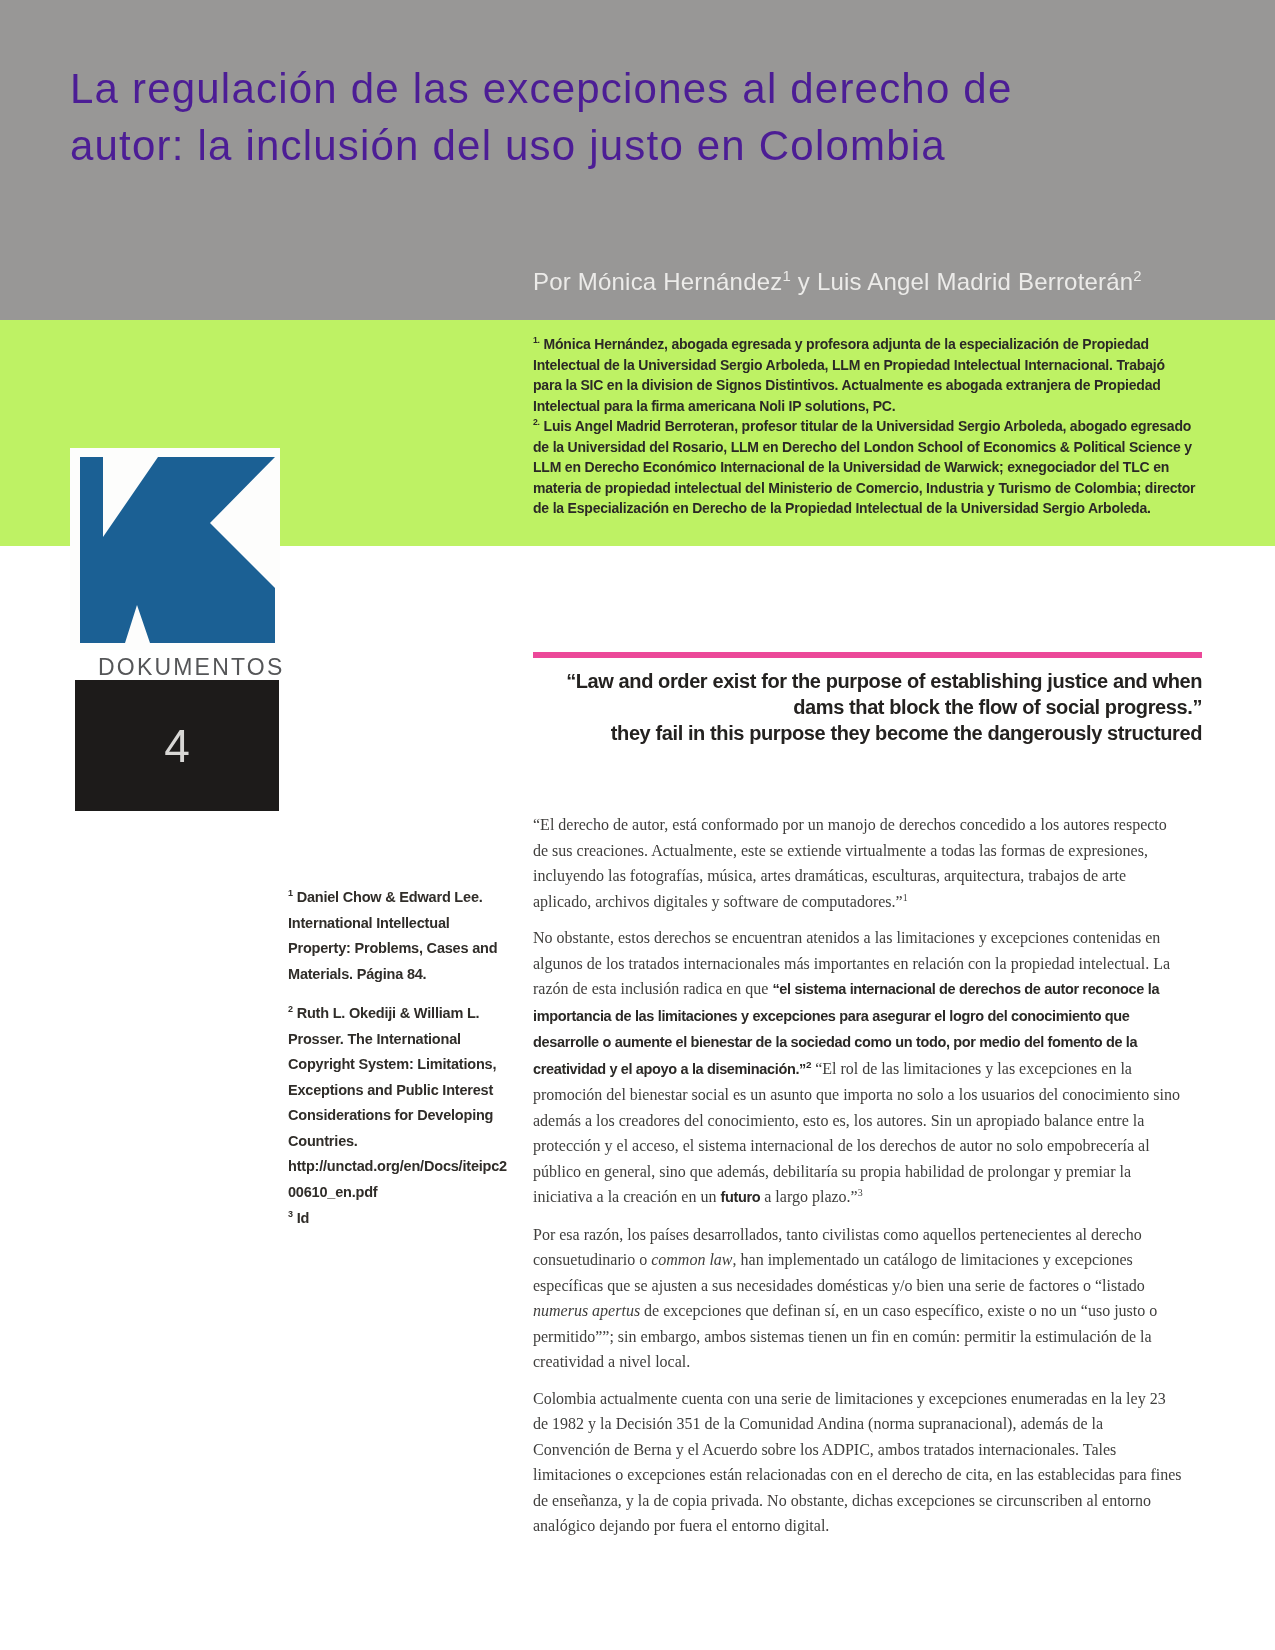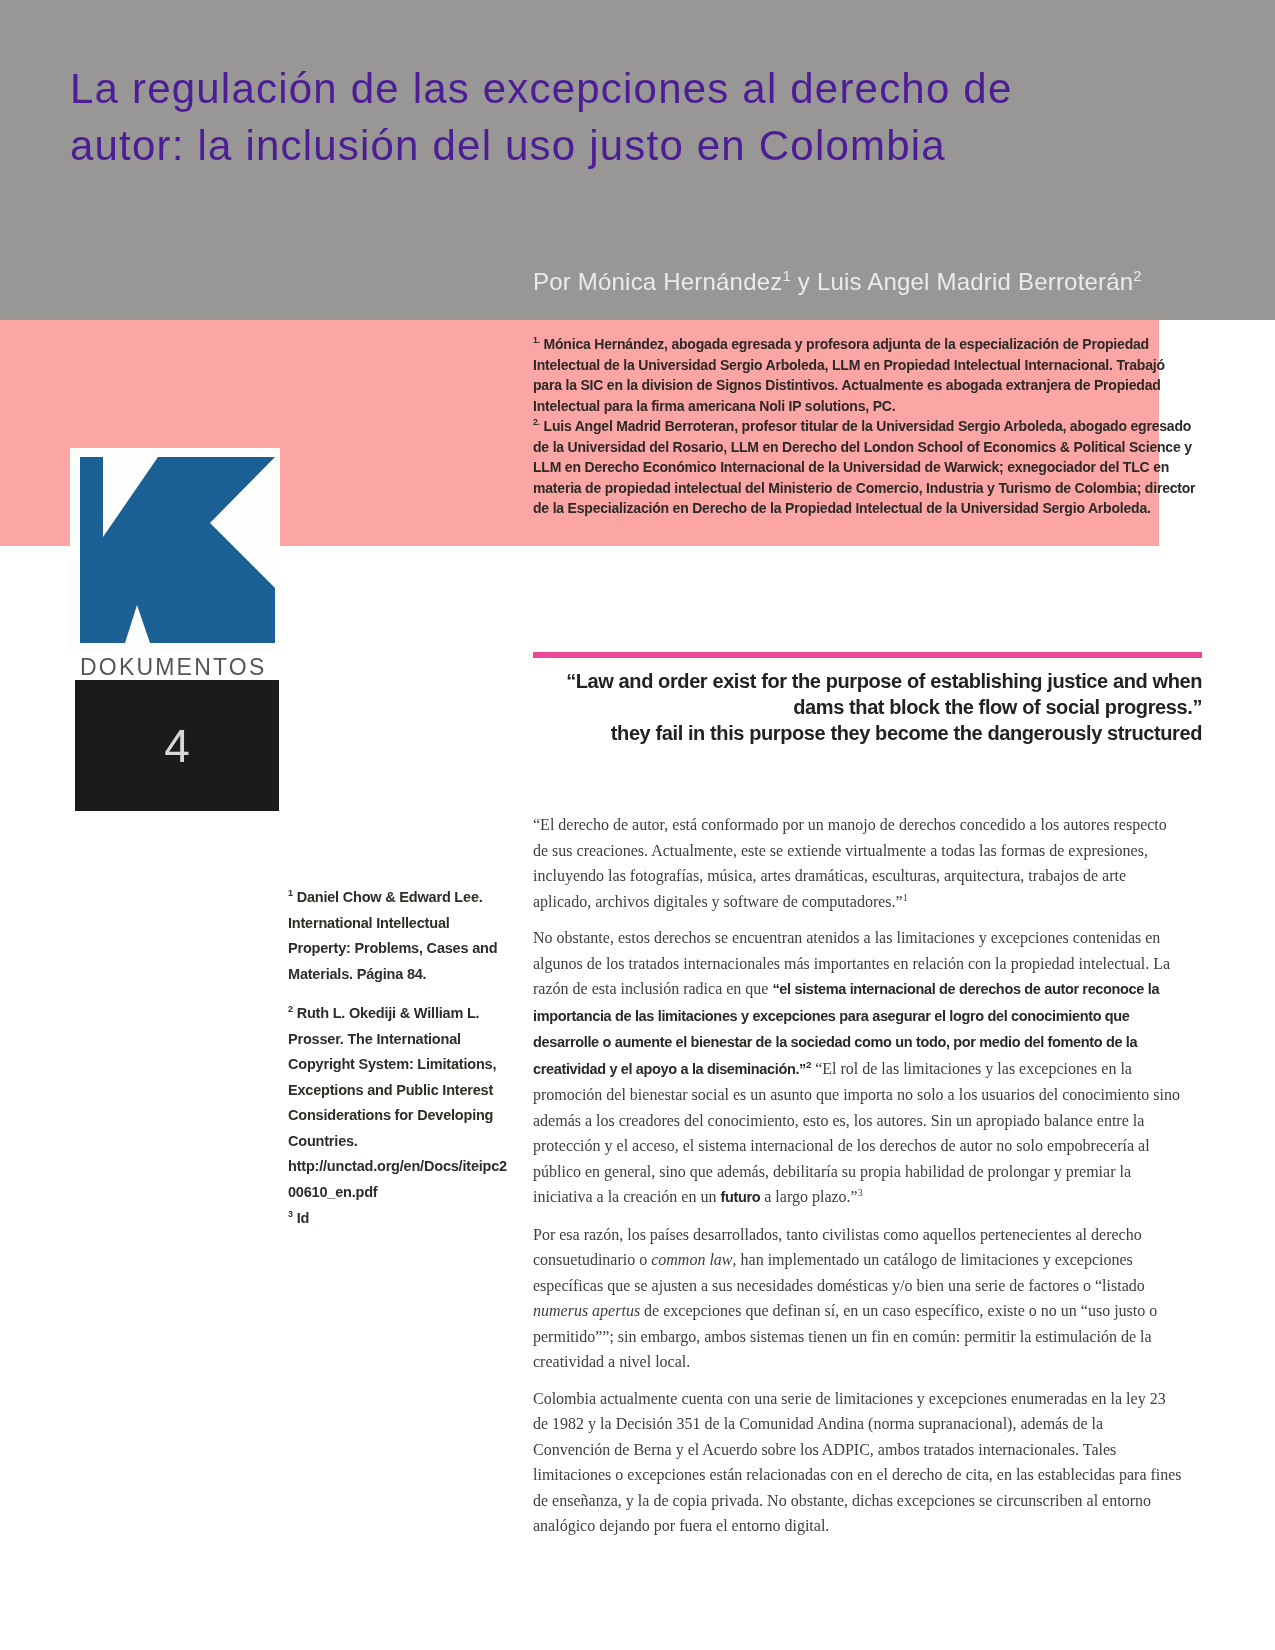--- a/index.html
+++ b/index.html
@@ -15,33 +15,33 @@
     font-family:"Liberation Sans", sans-serif; font-weight:300;
     font-size:42px; line-height:57px; letter-spacing:1.2px; color:#4c1d95;
   }
   .title span { display:block; }
   .byline {
     position:absolute; left:533px; top:268px; width:680px;
     font-weight:400; font-size:24px; color:#ecebe9; letter-spacing:0.2px;
   }
 
   
-  .band-authors { position:absolute; left:0; top:320px; width:1159px; height:226px; background:#fca5a5; }
+  .band-authors { position:absolute; left:0; top:320px; width:1275px; height:226px; background:#bef264; }
   .author-notes { position:absolute; left:533px; top:14px; width:664px; }
   .anote {
     font-weight:700; font-size:14px; line-height:20.5px; letter-spacing:-0.2px;
     color:#2b2926; text-align:left;
   }
 
   
   .logo { position:absolute; left:70px; top:448px; width:210px; }
   .logo-box { position:relative; width:210px; height:202px; background:#fdfdfc; }
   .logo-box svg { position:absolute; left:10px; top:9px; }
   .logo-word {
-    position:absolute; left:10px; top:206px; white-space:nowrap;
+    position:absolute; left:28px; top:206px; white-space:nowrap;
     font-weight:300; font-size:23px; letter-spacing:2.2px; color:#555658;
   }
   .logo-issue {
     position:absolute; left:5px; top:232px; width:204px; height:131px; background:#1d1b1a;
     display:flex; align-items:center; justify-content:center;
   }
   .logo-issue span { font-weight:300; font-size:46px; color:#d8d7d5; }
 
   
   .sref {

